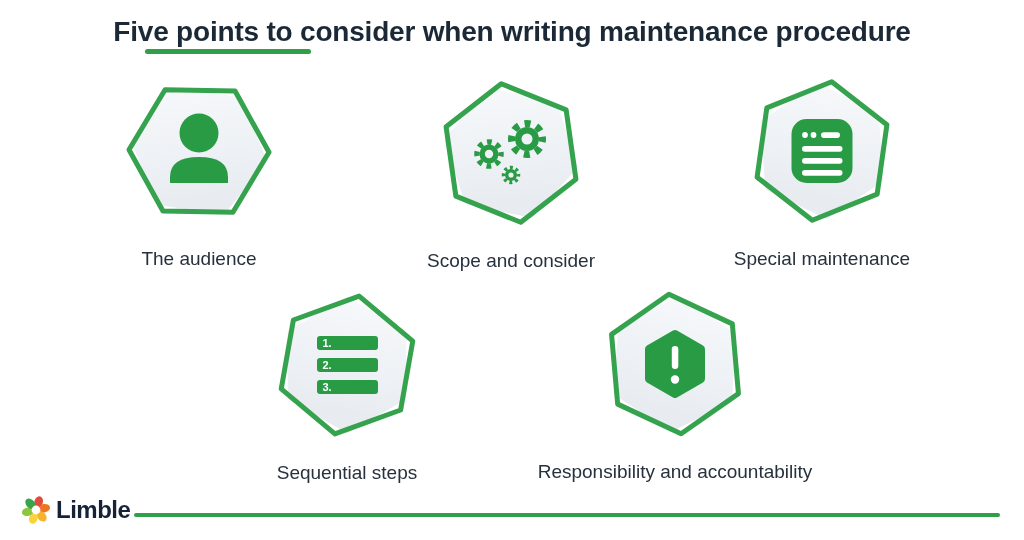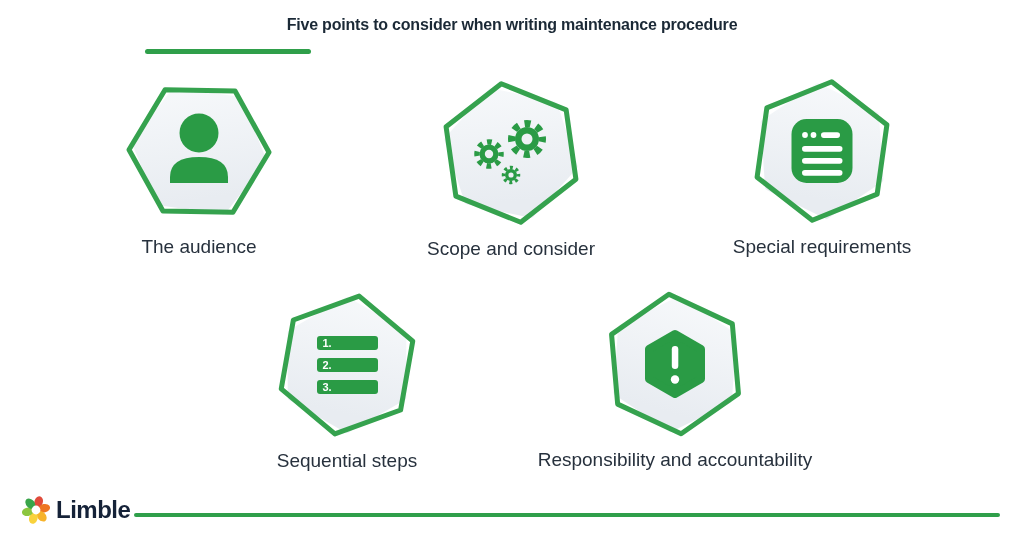--- a/index.html
+++ b/index.html
@@ -7,36 +7,36 @@
     position:relative;
     width:1024px;height:540px;
     background:#ffffff;
     font-family:"Liberation Sans",sans-serif;
     overflow:hidden;
   }
   
   .title{
     position:absolute;left:0;top:16px;width:1024px;
     text-align:center;
-    font-size:16px;font-weight:800;letter-spacing:-0.2px;
+    font-size:28px;font-weight:800;letter-spacing:-0.2px;
     color:#1b2936;
   }
   .title-underline{
     position:absolute;left:145px;top:49px;
     width:166px;height:5px;border-radius:3px;
     background:#2f9f4a;
   }
   
   .point{
     position:absolute;width:340px;
     display:flex;flex-direction:column;align-items:center;
   }
   .point svg.hex{display:block;}
   .point-label{
-    margin-top:10px;
+    margin-top:22px;
     font-size:19px;font-weight:500;color:#27313d;
     text-align:right;white-space:nowrap;
   }
   .p1{left:29px;top:76px;}
   .p2{left:341px;top:78px;}
   .p3{left:652px;top:76px;}
   .p4{left:177px;top:290px;}
   .p5{left:505px;top:289px;}
   
   .footer{
@@ -113,21 +113,21 @@
       <polygon points="145,75 112.5,131.3 47.5,131.3 15,75 47.5,18.7 112.5,18.7" fill="url(#hexgrad)" stroke="url(#hexgrad)" stroke-width="6" stroke-linejoin="round" transform="rotate(26,80,75)"></polygon>
       <polygon points="150,75 115,135.6 45,135.6 10,75 45,14.4 115,14.4" fill="none" stroke="#35a24e" stroke-width="5" stroke-linejoin="round" transform="rotate(38,80,75)"></polygon>
       <rect x="49.5" y="43" width="61" height="64" rx="15" fill="#2a9b45"></rect>
       <circle cx="63" cy="59" r="2.9" fill="#ffffff"></circle>
       <circle cx="71.5" cy="59" r="2.9" fill="#ffffff"></circle>
       <rect x="79" y="56.2" width="19" height="5.7" rx="2.85" fill="#ffffff"></rect>
       <rect x="60" y="70" width="40.5" height="5.7" rx="2.85" fill="#ffffff"></rect>
       <rect x="60" y="82" width="40.5" height="5.7" rx="2.85" fill="#ffffff"></rect>
       <rect x="60" y="94" width="40.5" height="5.7" rx="2.85" fill="#ffffff"></rect>
     </svg>
-    <div class="point-label">Special requirements</div>
+    <div class="point-label">Special maintenance</div>
   </div>
 
   <div class="point p4">
     <svg class="hex" width="160" height="150" viewBox="0 0 160 150">
       <polygon points="145,75 112.5,131.3 47.5,131.3 15,75 47.5,18.7 112.5,18.7" fill="url(#hexgrad)" stroke="url(#hexgrad)" stroke-width="6" stroke-linejoin="round" transform="rotate(30,80,75)"></polygon>
       <polygon points="150,75 115,135.6 45,135.6 10,75 45,14.4 115,14.4" fill="none" stroke="#35a24e" stroke-width="5" stroke-linejoin="round" transform="rotate(40,80,75)"></polygon>
       <rect x="50" y="46" width="61" height="14" rx="3" fill="#2a9b45"></rect>
       <rect x="50" y="68" width="61" height="14" rx="3" fill="#2a9b45"></rect>
       <rect x="50" y="90" width="61" height="14" rx="3" fill="#2a9b45"></rect>
       <text x="55.5" y="57" font-size="11" font-weight="bold" fill="#ffffff">1.</text>

